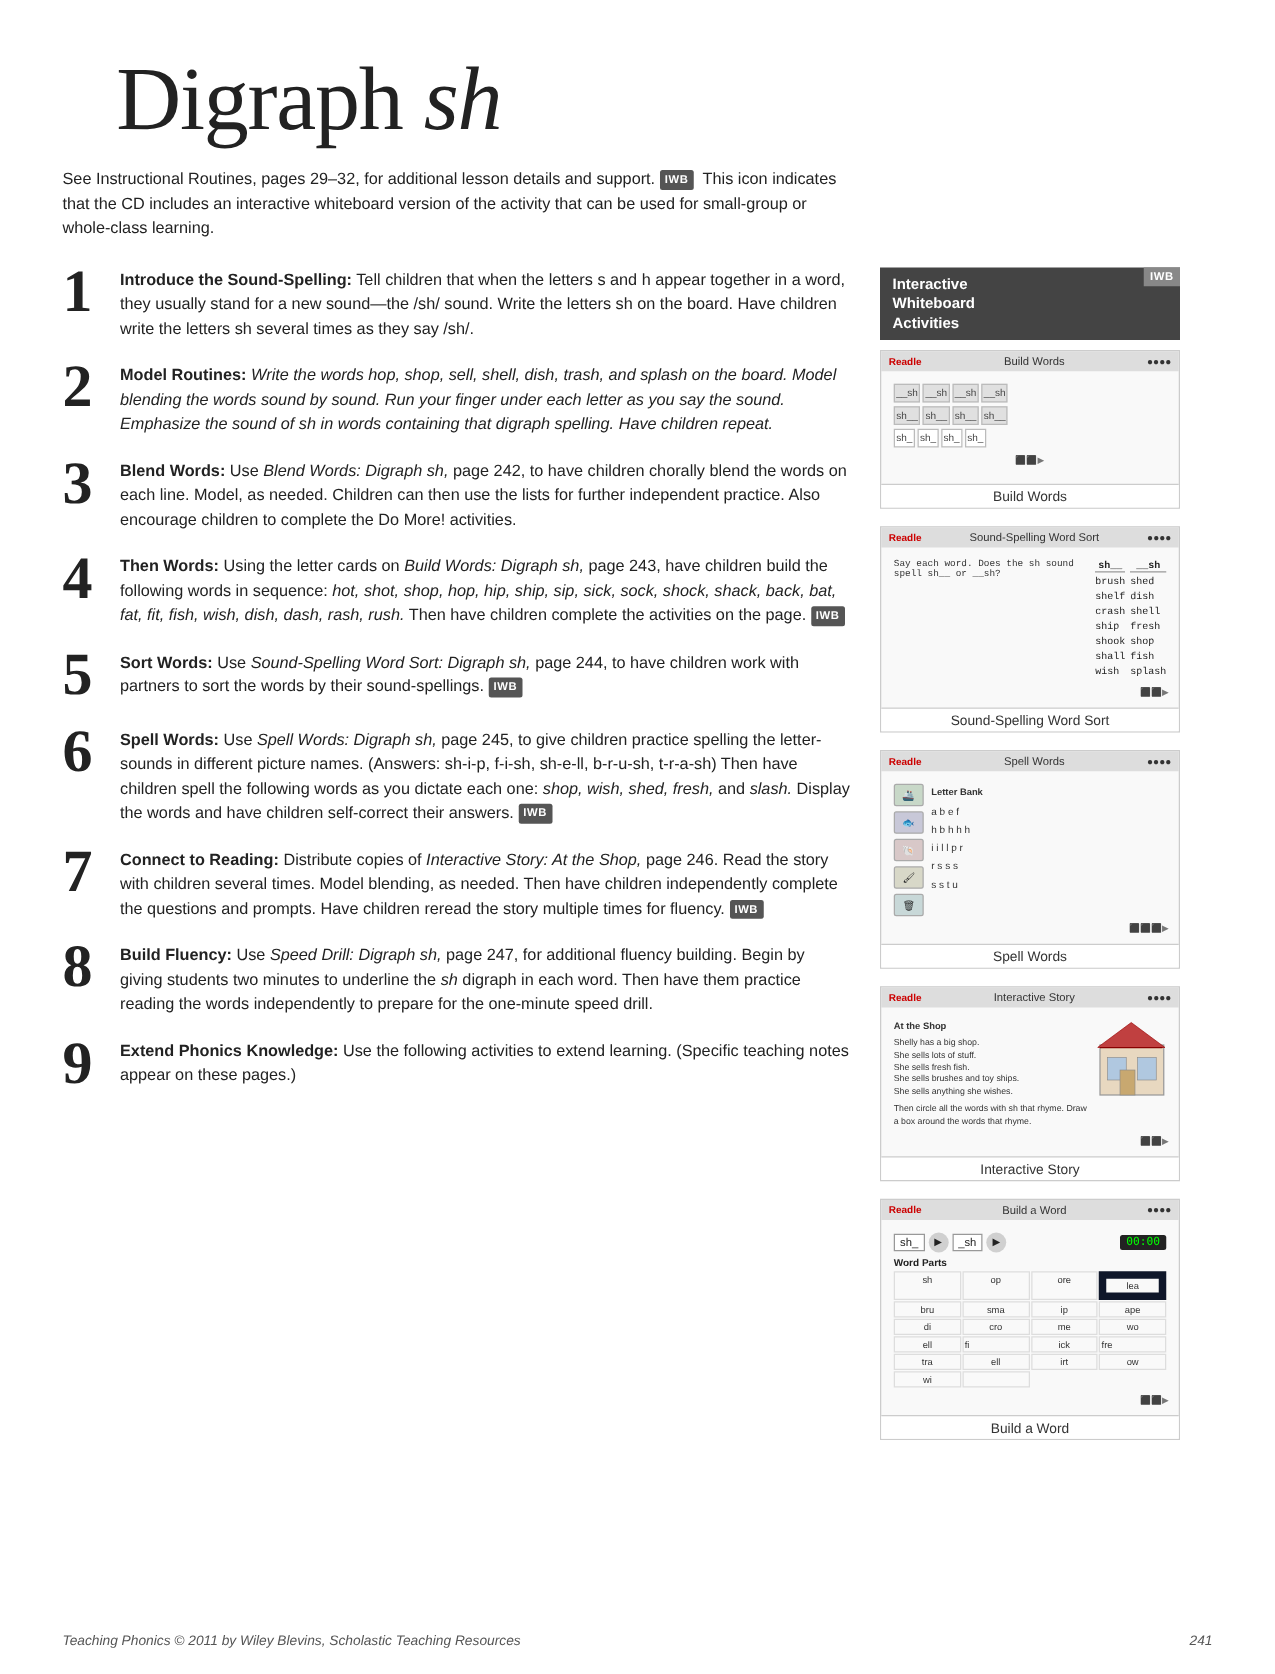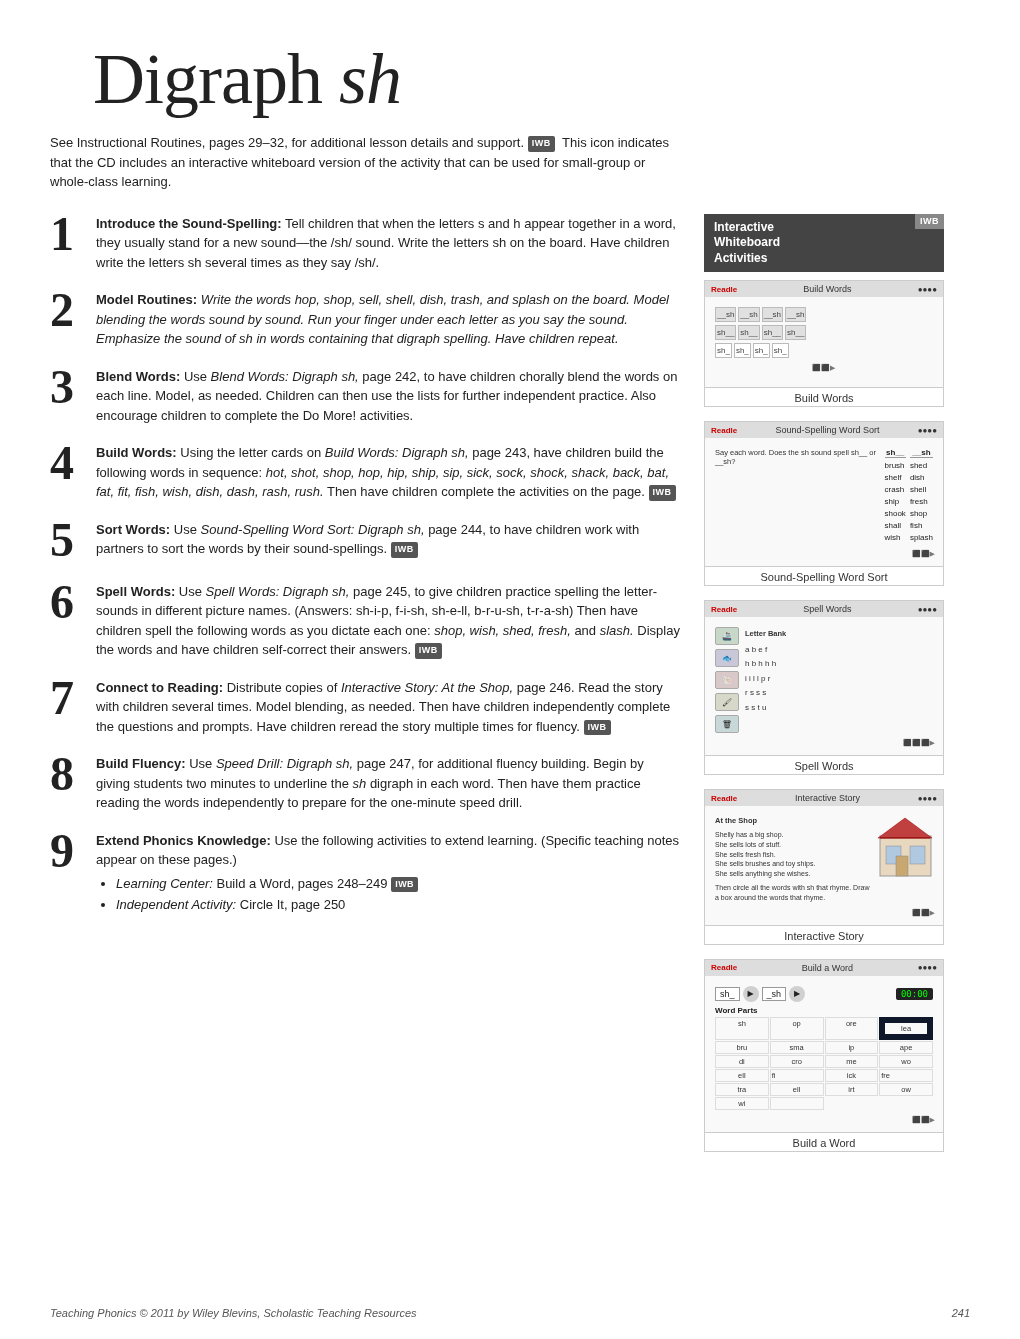--- a/index.html
+++ b/index.html
@@ -220,21 +220,21 @@
     <div class="step">
       <div class="step-number">3</div>
       <div class="step-content">
         <strong>Blend Words:</strong><span> Use <em>Blend Words: Digraph sh,</em> page 242, to have children chorally blend the words on each line. Model, as needed. Children can then use the lists for further independent practice. Also encourage children to complete the Do More! activities.</span>
       </div>
     </div>
 
     <div class="step">
       <div class="step-number">4</div>
       <div class="step-content">
-        <strong>Build Words:</strong><span> Using the letter cards on <em>Build Words: Digraph sh,</em> page 243, have children build the following words in sequence: <em>hot, shot, shop, hop, hip, ship, sip, sick, sock, shock, shack, back, bat, fat, fit, fish, wish, dish, dash, rash, rush.</em> Then have children complete the activities on the page. <span class="iwb-badge">IWB</span></span>
+        <strong>Then Words:</strong><span> Using the letter cards on <em>Build Words: Digraph sh,</em> page 243, have children build the following words in sequence: <em>hot, shot, shop, hop, hip, ship, sip, sick, sock, shock, shack, back, bat, fat, fit, fish, wish, dish, dash, rash, rush.</em> Then have children complete the activities on the page. <span class="iwb-badge">IWB</span></span>
       </div>
     </div>
 
     <div class="step">
       <div class="step-number">5</div>
       <div class="step-content">
         <strong>Sort Words:</strong><span> Use <em>Sound-Spelling Word Sort: Digraph sh,</em> page 244, to have children work with partners to sort the words by their sound-spellings. <span class="iwb-badge">IWB</span></span>
       </div>
     </div>
 
@@ -256,24 +256,20 @@
       <div class="step-number">8</div>
       <div class="step-content">
         <strong>Build Fluency:</strong><span> Use <em>Speed Drill: Digraph sh,</em> page 247, for additional fluency building. Begin by giving students two minutes to underline the <em>sh</em> digraph in each word. Then have them practice reading the words independently to prepare for the one-minute speed drill.</span>
       </div>
     </div>
 
     <div class="step">
       <div class="step-number">9</div>
       <div class="step-content">
         <strong>Extend Phonics Knowledge:</strong><span> Use the following activities to extend learning. (Specific teaching notes appear on these pages.)</span>
-        <ul class="bullet-list">
-          <li><em>Learning Center:</em> Build a Word, pages 248–249 <span class="iwb-badge">IWB</span></li>
-          <li><em>Independent Activity:</em> Circle It, page 250</li>
-        </ul>
       </div>
     </div>
 
   </div>
 
   <div class="sidebar">
 
     <div class="sidebar-label">
       <span class="iwb-corner">IWB</span>
       <div>Interactive</div>
@@ -314,21 +310,21 @@
       <div class="sidebar-card-caption">Build Words</div>
     </div>
 
     <div class="sidebar-card">
       <div class="sidebar-card-header">
         <span class="app-name">Readle</span>
         <span>Sound-Spelling Word Sort</span>
         <span style="font-size:8px;">●●●●</span>
       </div>
       <div class="sidebar-card-body">
-        <div style="display:flex; gap:3px; padding:4px; font-size:8px;">
+        <div style="display:flex; gap:3px; padding:4px; font-size:8px;font-family:Liberation Mono, monospace;">
           <div style="flex:1; font-size:7px; color:#333;">
             <div style="font-size:7.5px; margin-bottom:2px;">Say each word. Does the sh sound spell sh__ or __sh?</div>
           </div>
           <div style="display:flex; gap:4px;">
             <div style="font-size:8px;">
               <div style="font-weight:bold; border-bottom:1px solid #999; margin-bottom:2px; text-align:center;">sh__</div>
               <div style="line-height:1.5;">brush</div>
               <div style="line-height:1.5;">shelf</div>
               <div style="line-height:1.5;">crash</div>
               <div style="line-height:1.5;">ship</div>

